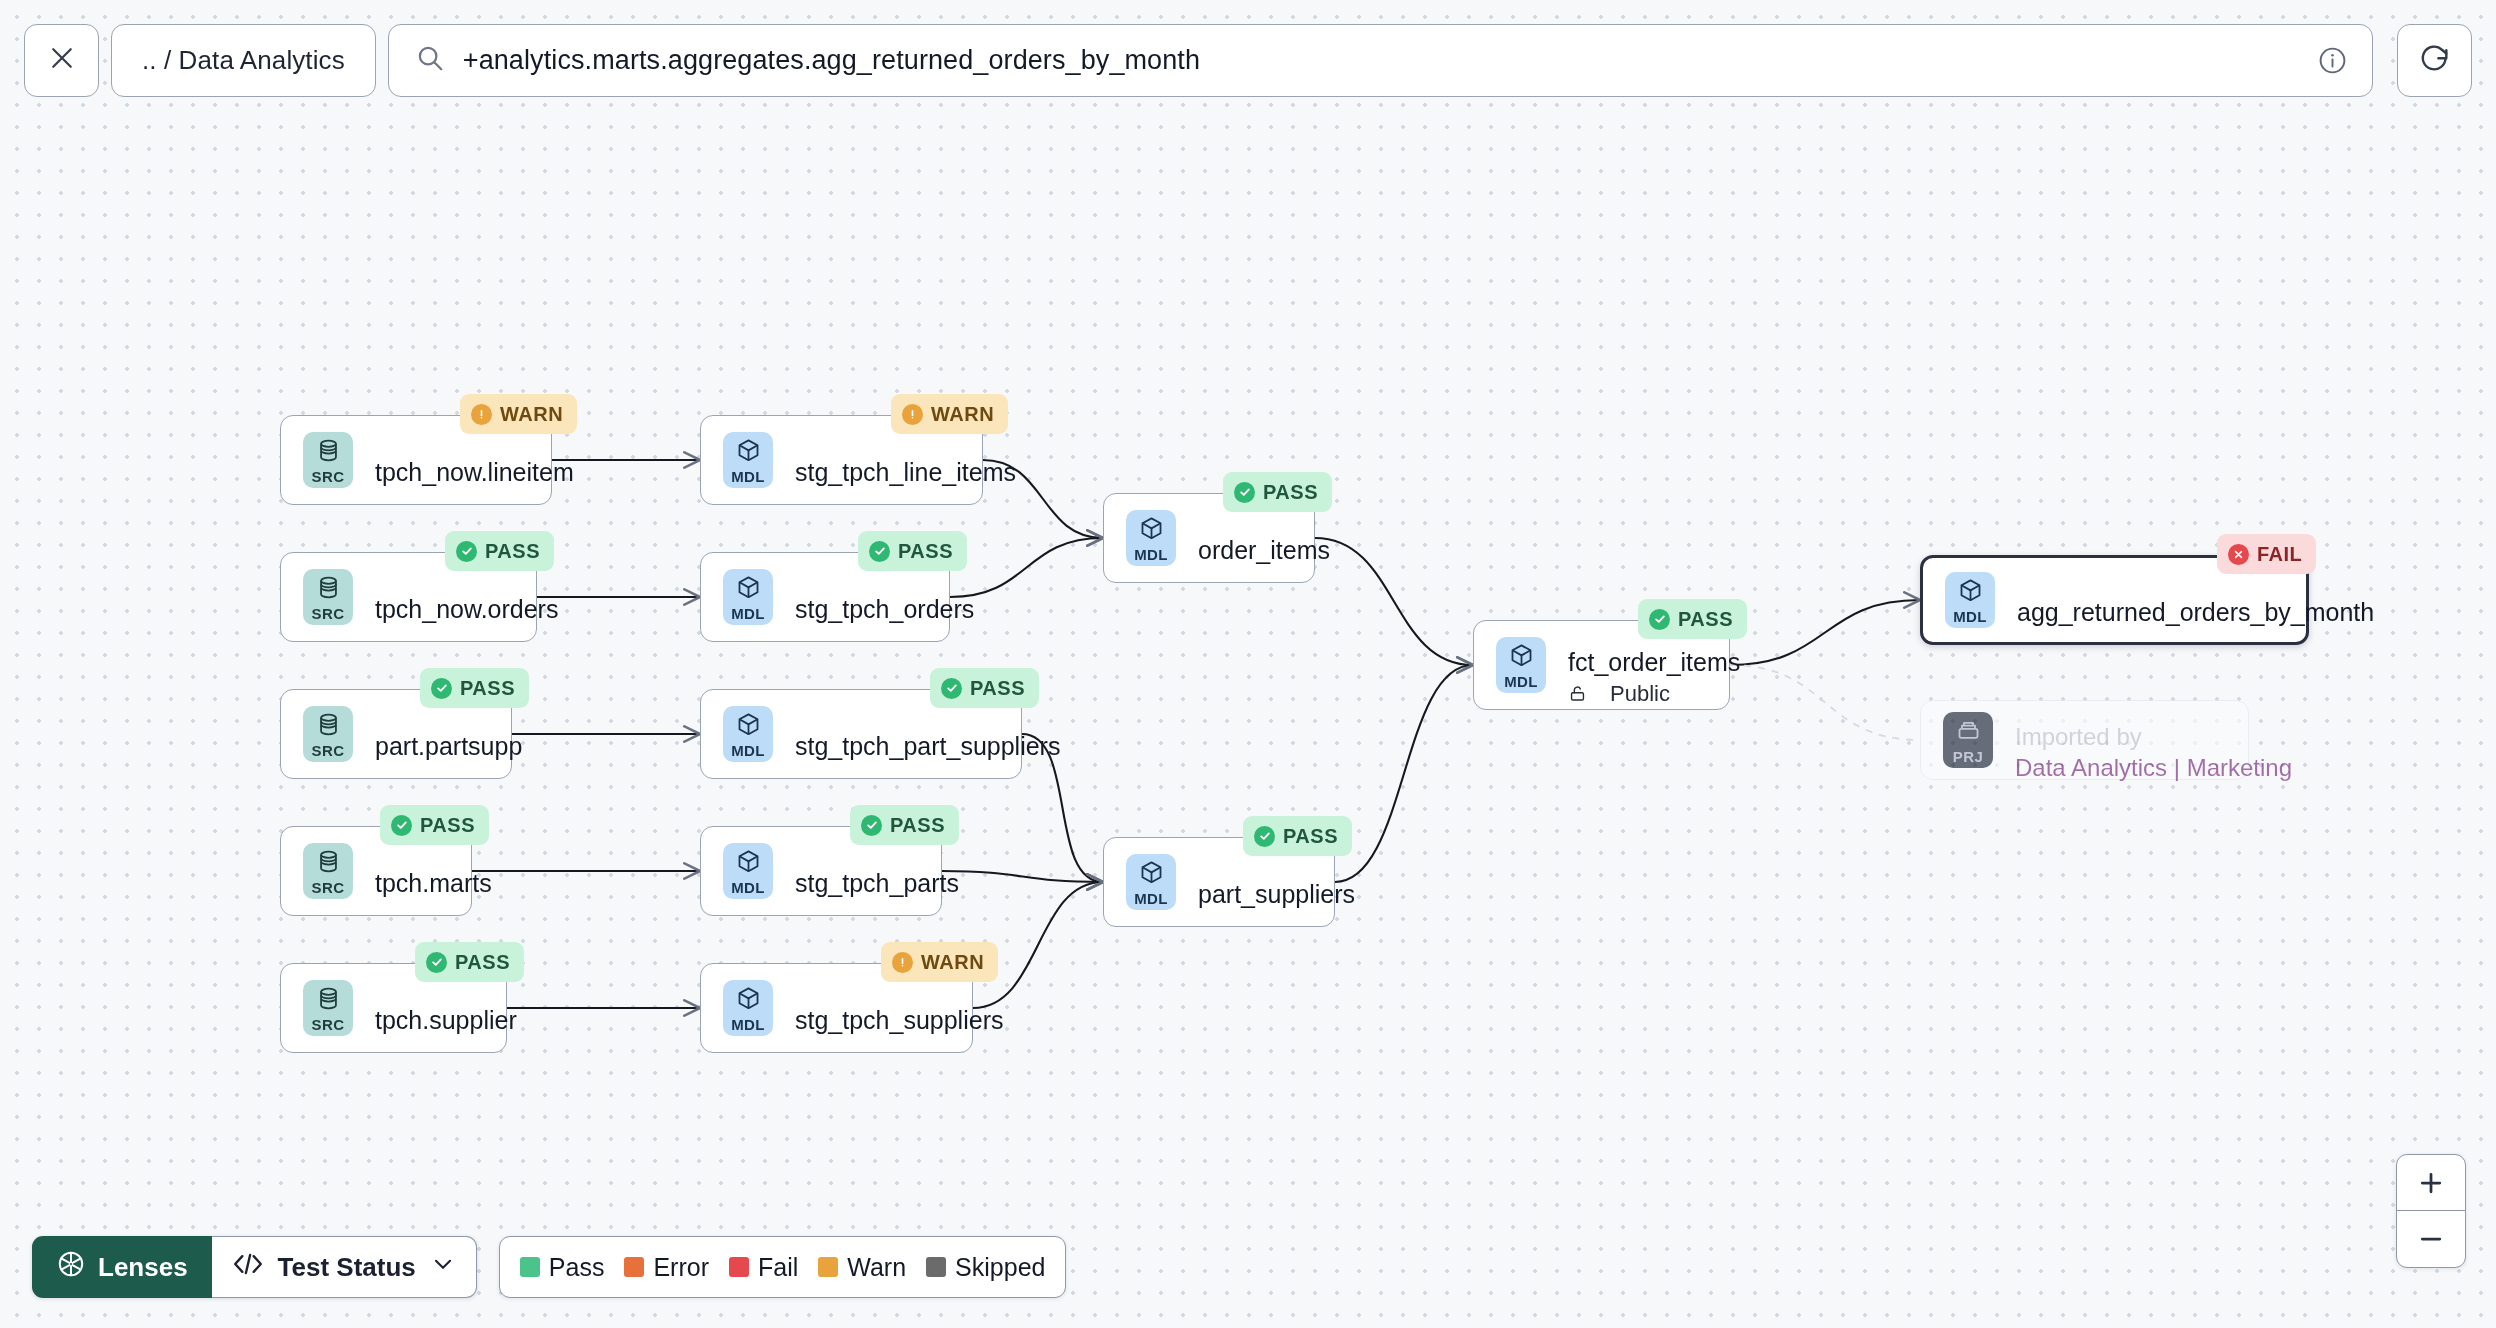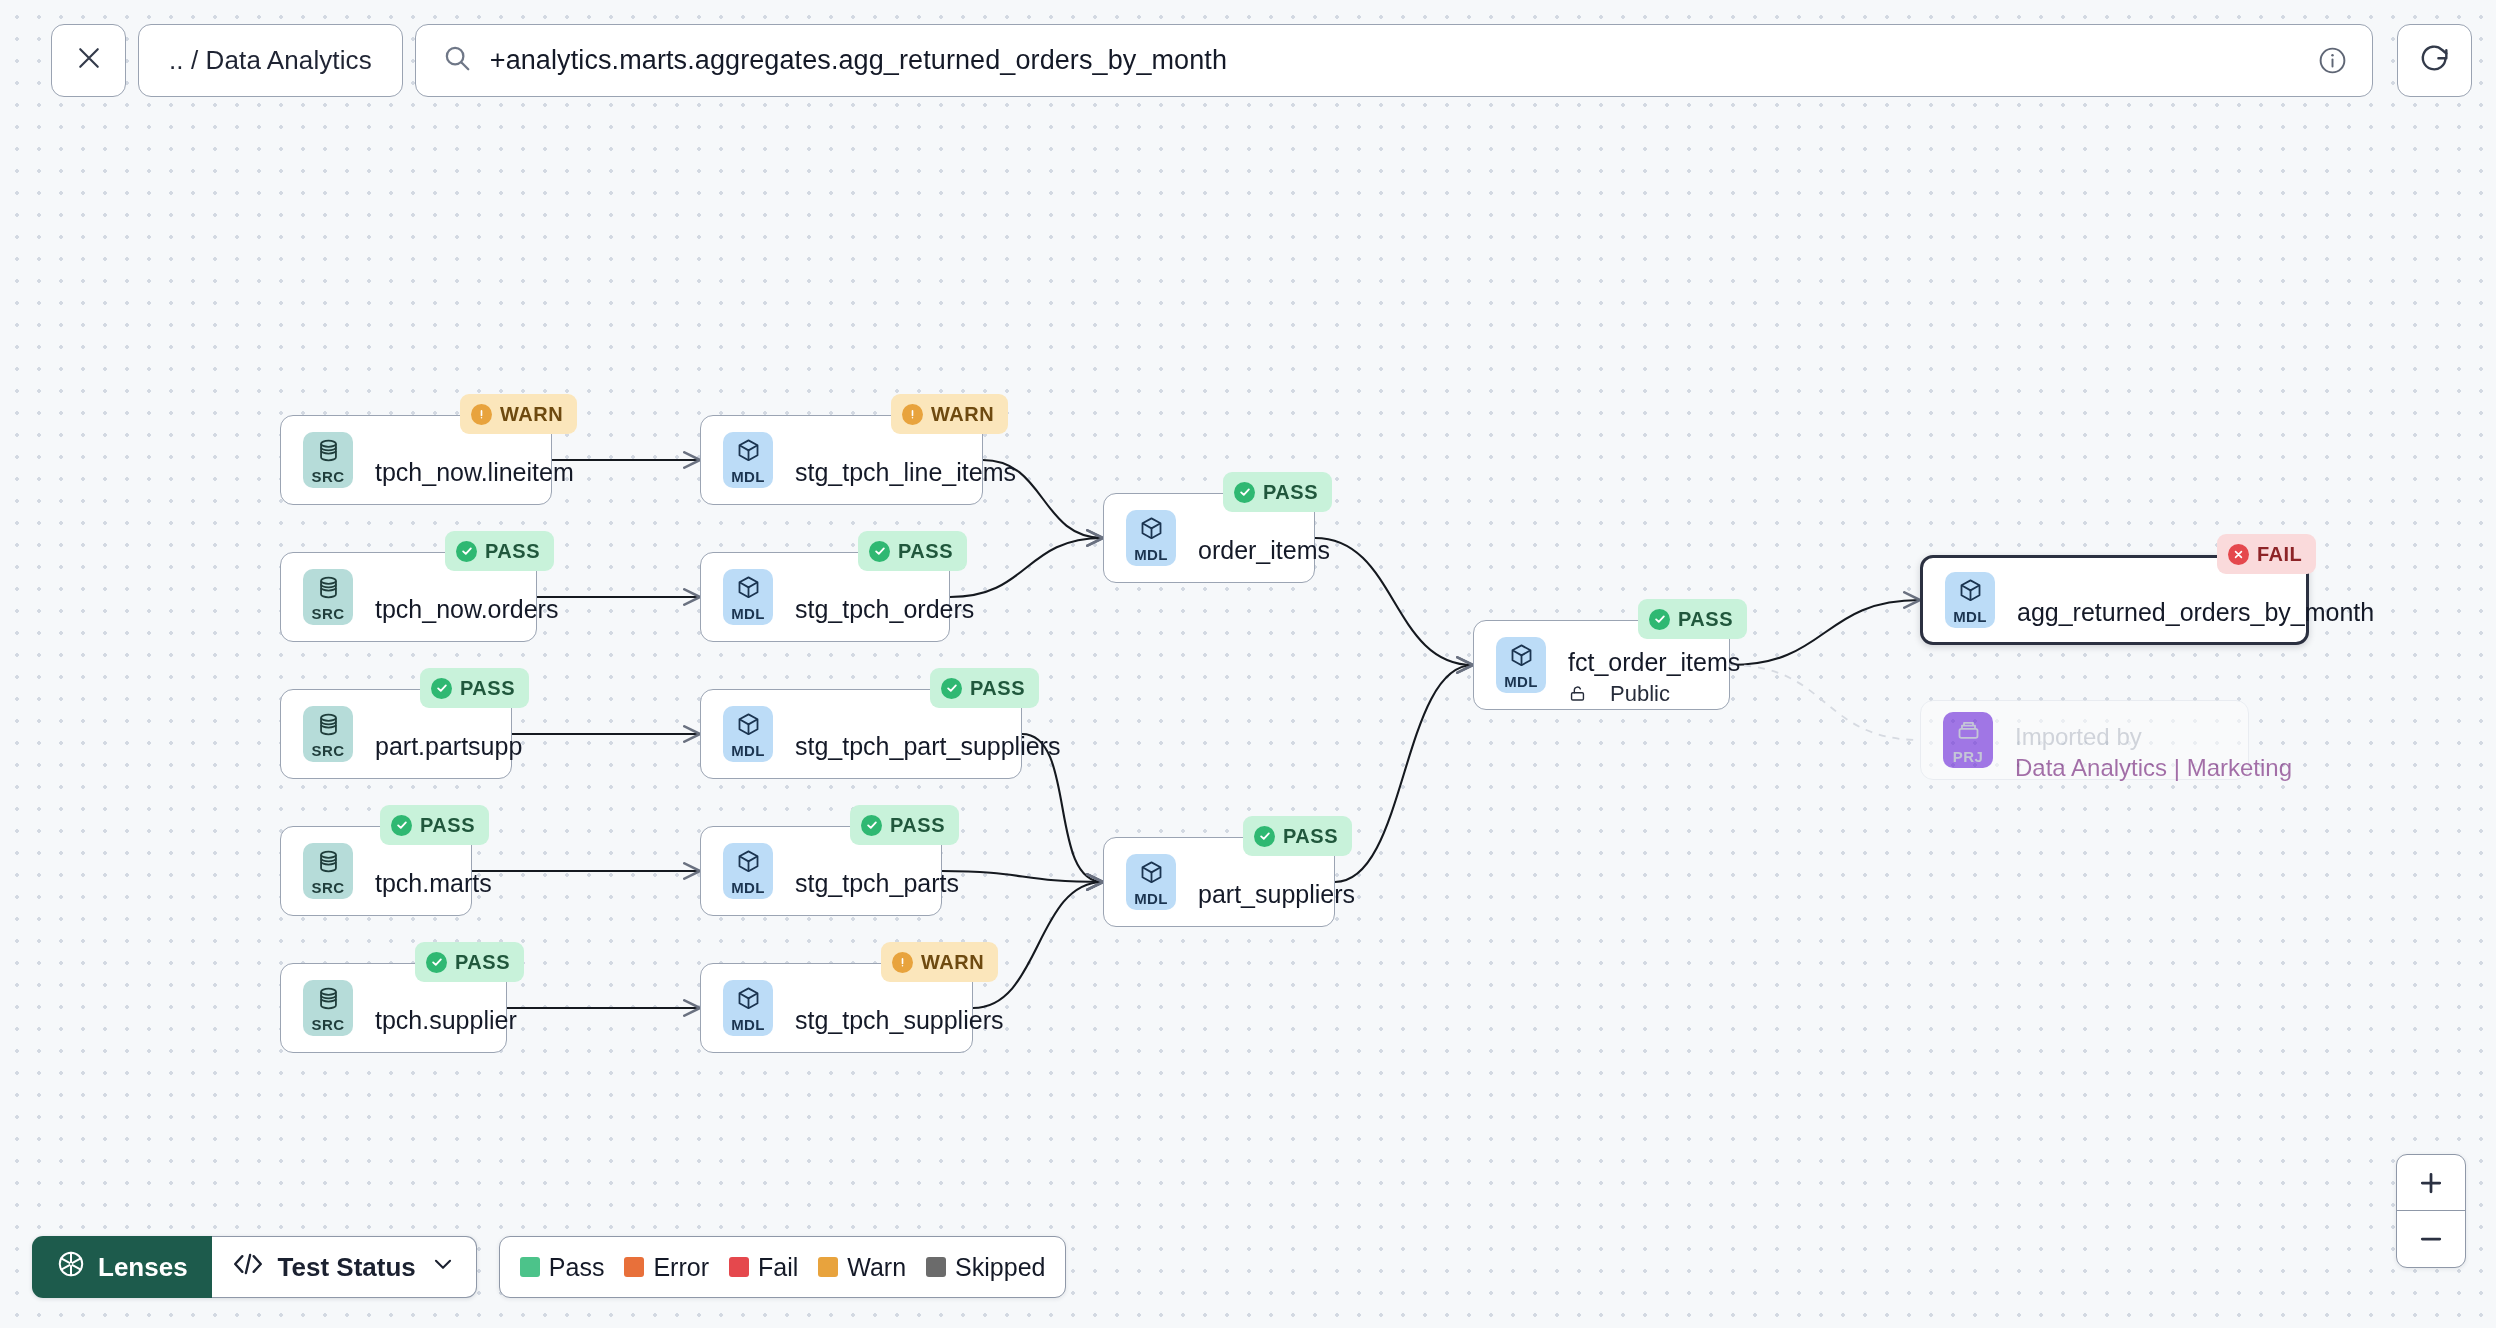--- a/index.html
+++ b/index.html
@@ -20,21 +20,20 @@
     background-position: 6px 6px;
   }
 
   
   .topbar {
     position: absolute; top: 0; left: 0; right: 0; height: 120px;
     z-index: 40;
     display: flex; align-items: center; gap: 12px;
     padding: 0 24px;
     pointer-events: none;
-    margin-left: 27px;
   }
   .topbar > * { pointer-events: auto; }
 
   .tb-btn {
     background: #ffffff;
     border: 1.6px solid #9aa3b2;
     border-radius: 13px;
     height: 73px;
     display: flex; align-items: center; justify-content: center;
     color: #333a4a;
@@ -103,21 +102,21 @@
     display: flex; flex-direction: column;
     align-items: center; justify-content: center;
     gap: 1px;
     flex: 0 0 auto;
   }
   .nbadge-icon .tag {
     font-size: 15px; font-weight: 700; letter-spacing: .4px; line-height: 1;
   }
   .type-src { background: #b6dcd9; color: #1f3d3b; }
   .type-mdl { background: #bcdcf7; color: #1b3450; }
-  .type-prj { background: #6d28d9; color: #a6a9c2; }
+  .type-prj { background: #0f172a; color: #a6a9c2; }
 
   .nlabel { margin-left: 22px; min-width: 0; margin-top: 24px; }
   .nlabel .title {
     font-size: 25px; color: #141927; white-space: nowrap; line-height: 1.22;
   }
   .node.ghost .nlabel .title { color: #b9bec8; font-size: 24px; }
   .nlabel .sub {
     font-size: 22px; color: #2d3murky; color: #262c3a;
     display: flex; align-items: center; gap: 23px; margin-top: 3px; white-space: nowrap;
   }

